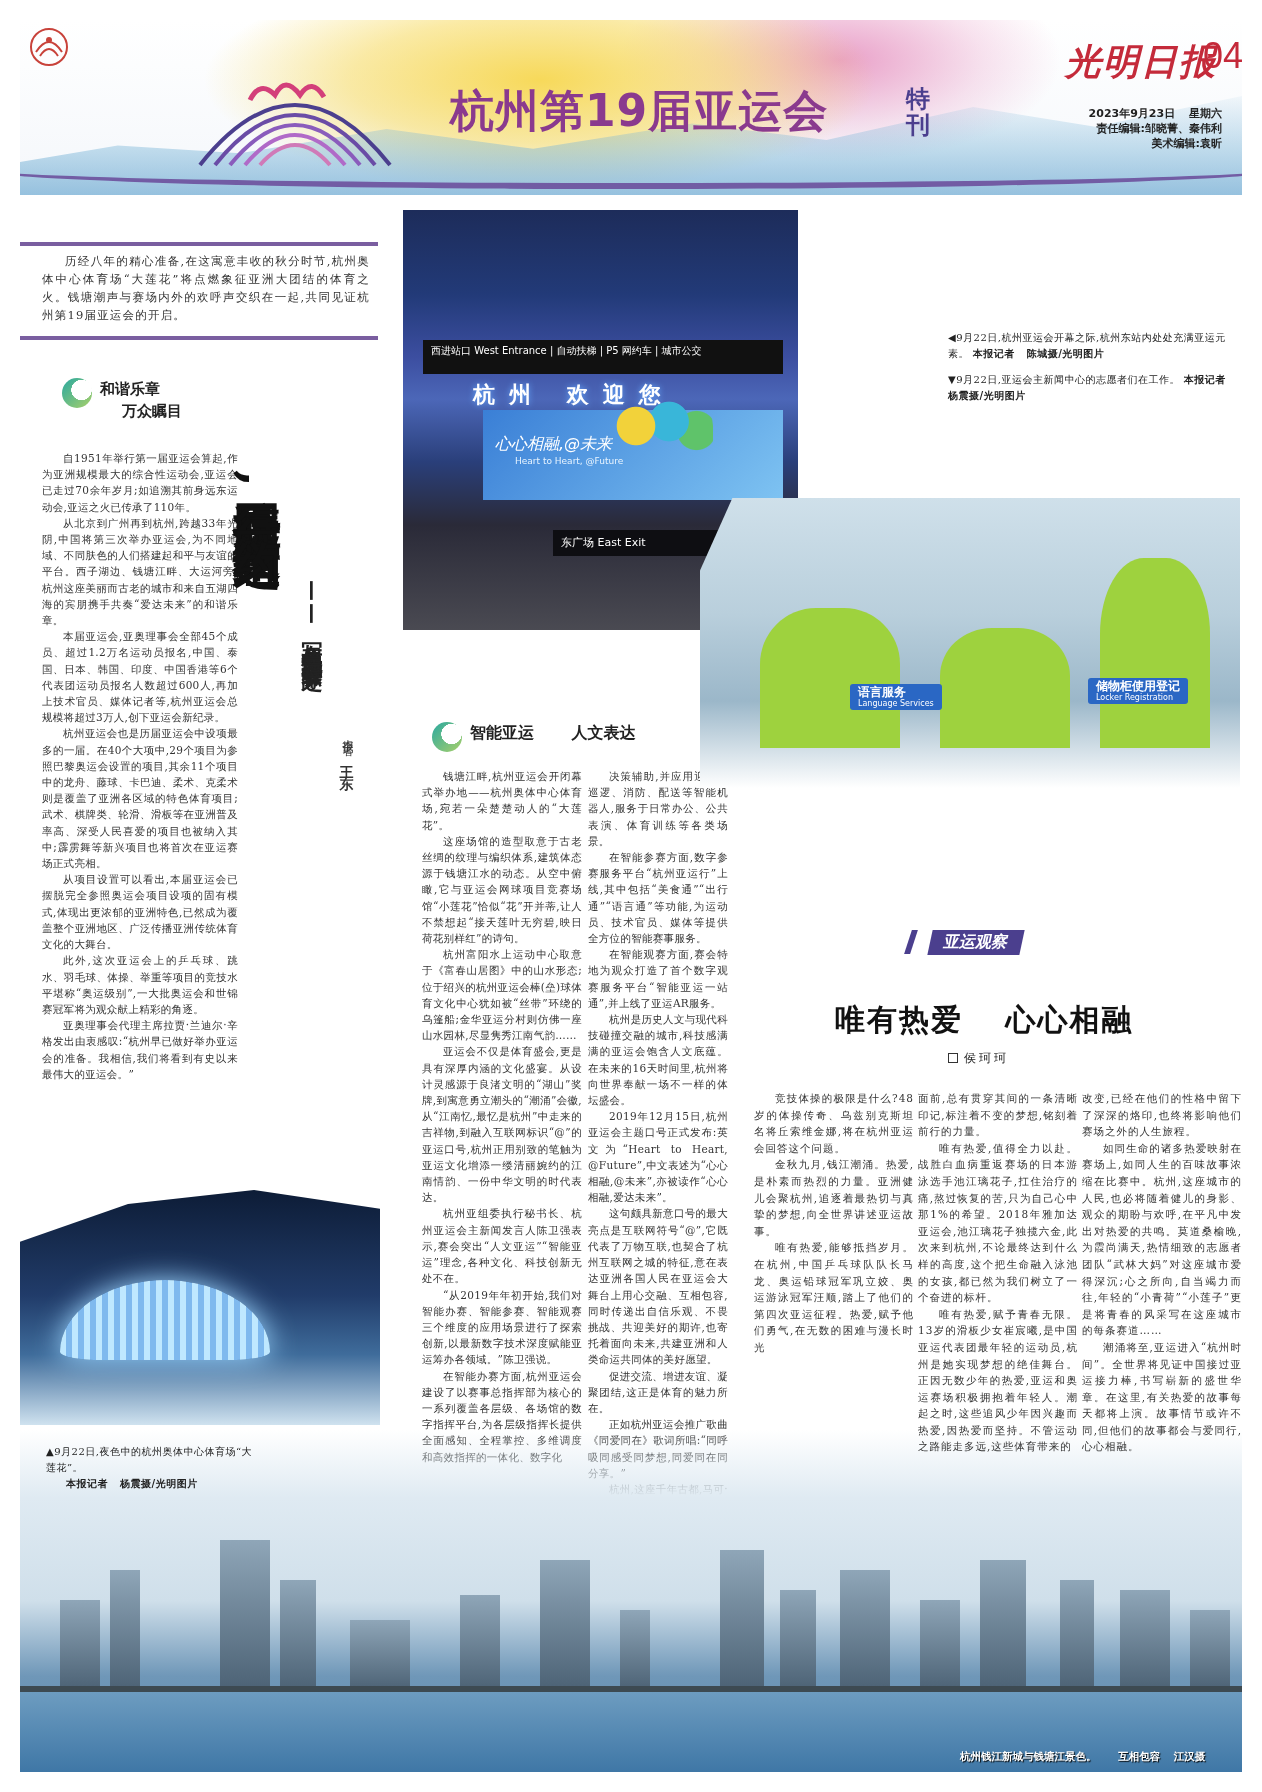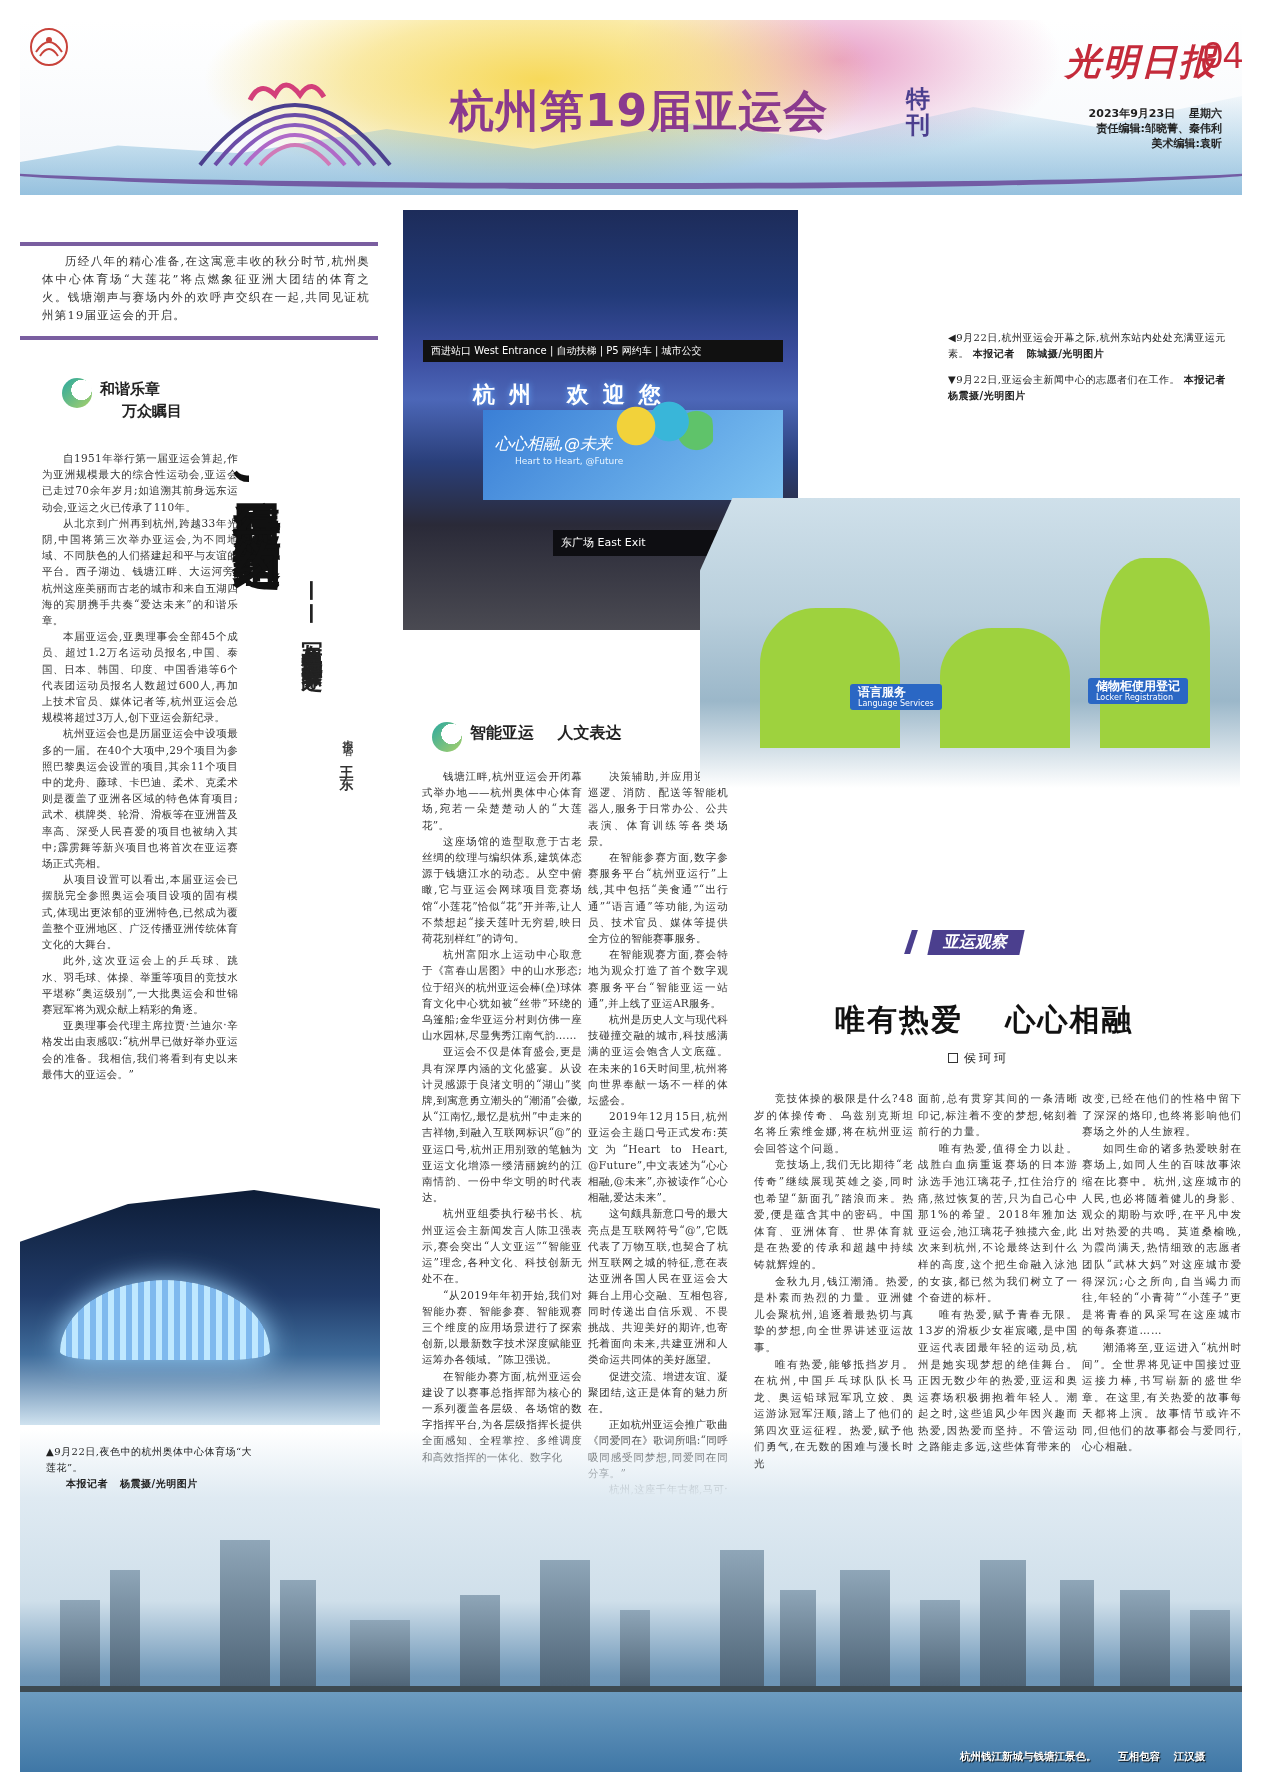--- a/index.html
+++ b/index.html
@@ -60,21 +60,21 @@
   .vbyline { position: absolute; left: 338px; top: 730px; writing-mode: vertical-rl; font-size: 11px; letter-spacing: 2px; color: #333; }
   .vbyline b { display: inline-block; margin-top: 10px; font-family: "DejaVu Sans", sans-serif; font-size: 14px; letter-spacing: 10px; }
 
   
   .photo { position: absolute; overflow: hidden; }
   .photo-station {
     left: 403px; top: 210px; width: 395px; height: 420px; border-radius: 0 0 0 0;
     background:
       linear-gradient(180deg, #1d2c5a 0%, #223a78 20%, #3c4ea0 35%, #4c67b8 45%, #2a3f7a 60%, #2a2a38 75%, #4a4a52 100%);
   }
-  .photo-station .sign-bar { position: absolute; left: 20px; top: 130px; width: 360px; height: 22px; background: #111; color: #fff; font-family: "DejaVu Sans", sans-serif; font-size: 10px; padding: 4px 8px; white-space: nowrap; }
+  .photo-station .sign-bar { position: absolute; left: 20px; top: 130px; width: 360px; height: 34px; background: #111; color: #fff; font-family: "DejaVu Sans", sans-serif; font-size: 10px; padding: 4px 8px; white-space: nowrap; }
   .photo-station .welcome { position: absolute; left: 70px; top: 170px; font-family: "DejaVu Sans", sans-serif; font-size: 22px; color: #ffffff; letter-spacing: 14px; font-weight: 700; text-shadow: 0 0 6px #6af; }
   .photo-station .screen { position: absolute; left: 80px; top: 200px; width: 300px; height: 90px; background: linear-gradient(135deg, #3a7fd6, #7ec3f2); }
   .photo-station .screen span { position: absolute; left: 12px; top: 24px; font-family: "DejaVu Sans", sans-serif; font-size: 16px; color: #fff; font-style: italic; }
   .photo-station .screen small { position: absolute; left: 12px; top: 46px; font-family: "DejaVu Sans", sans-serif; font-size: 9px; color: #e8f4ff; padding-left: 20px; }
   .photo-station .mascots { position: absolute; left: 200px; top: 180px; width: 110px; height: 90px; border-radius: 40% 40% 30% 30%; background: radial-gradient(circle at 30% 40%, #f2d23a 0 20%, transparent 21%), radial-gradient(circle at 60% 35%, #39b6d9 0 22%, transparent 23%), radial-gradient(circle at 85% 45%, #5fc36a 0 18%, transparent 19%); }
   .photo-station .exit { position: absolute; left: 150px; top: 320px; width: 170px; height: 26px; background: #0e0e12; color: #fff; font-family: "DejaVu Sans", sans-serif; font-size: 11px; padding: 5px 8px; }
 
   .photo-volunteers {
     left: 700px; top: 498px; width: 540px; height: 290px;
     background: linear-gradient(180deg, #cfe0ea 0%, #b9cfdc 40%, #9bb7c9 70%, #ffffff 100%);
@@ -183,21 +183,21 @@
 <h2 class="vsub">——写在杭州第十九届亚运会开幕之际</h2>
 <div class="vbyline">
   <span>本报记者</span>
   <b>王东</b>
 </div>
 
 <div class="sec-head" style="left:432px;top:722px;">
   <span class="sec-icon"></span>
   <div class="sec-title" style="font-size:16px;">
     <span>智能亚运</span>
-    <span style="margin-left:18px;">人文表达</span>
+    <span style="margin-left:32px;">人文表达</span>
   </div>
 </div>
 
 <div class="col" style="left:422px;top:768px;width:160px;">
   <p>钱塘江畔,杭州亚运会开闭幕式举办地——杭州奥体中心体育场,宛若一朵楚楚动人的“大莲花”。</p>
   <p>这座场馆的造型取意于古老丝绸的纹理与编织体系,建筑体态源于钱塘江水的动态。从空中俯瞰,它与亚运会网球项目竞赛场馆“小莲花”恰似“花”开并蒂,让人不禁想起“接天莲叶无穷碧,映日荷花别样红”的诗句。</p>
   <p>杭州富阳水上运动中心取意于《富春山居图》中的山水形态;位于绍兴的杭州亚运会棒(垒)球体育文化中心犹如被“丝带”环绕的乌篷船;金华亚运分村则仿佛一座山水园林,尽显隽秀江南气韵……</p>
   <p>亚运会不仅是体育盛会,更是具有深厚内涵的文化盛宴。从设计灵感源于良渚文明的“湖山”奖牌,到寓意勇立潮头的“潮涌”会徽,从“江南忆,最忆是杭州”中走来的吉祥物,到融入互联网标识“@”的亚运口号,杭州正用别致的笔触为亚运文化增添一缕清丽婉约的江南情韵、一份中华文明的时代表达。</p>
   <p>杭州亚组委执行秘书长、杭州亚运会主新闻发言人陈卫强表示,赛会突出“人文亚运”“智能亚运”理念,各种文化、科技创新无处不在。</p>
   <p>“从2019年年初开始,我们对智能办赛、智能参赛、智能观赛三个维度的应用场景进行了探索创新,以最新数字技术深度赋能亚运筹办各领域。”陈卫强说。</p>
@@ -290,21 +290,20 @@
 <div class="tag-box">
   <span class="lbl">亚运观察</span>
 </div>
 <h2 class="comment-title">唯有热爱 心心相融</h2>
 <div class="comment-author">
   <span class="box"></span><span>侯珂珂</span>
 </div>
 
 <div class="col col-k" style="left:754px;top:1090px;width:160px;">
   <p>竞技体操的极限是什么?48岁的体操传奇、乌兹别克斯坦名将丘索维金娜,将在杭州亚运会回答这个问题。</p>
-  <p>竞技场上,我们无比期待“老传奇”继续展现英雄之姿,同时也希望“新面孔”踏浪而来。热爱,便是蕴含其中的密码。中国体育、亚洲体育、世界体育就是在热爱的传承和超越中持续铸就辉煌的。</p>
   <p>金秋九月,钱江潮涌。热爱,是朴素而热烈的力量。亚洲健儿会聚杭州,追逐着最热切与真挚的梦想,向全世界讲述亚运故事。</p>
   <p>唯有热爱,能够抵挡岁月。在杭州,中国乒乓球队队长马龙、奥运铅球冠军巩立姣、奥运游泳冠军汪顺,踏上了他们的第四次亚运征程。热爱,赋予他们勇气,在无数的困难与漫长时光</p>
 </div>
 <div class="col col-k" style="left:918px;top:1090px;width:160px;">
   <p style="text-indent:0">面前,总有贯穿其间的一条清晰印记,标注着不变的梦想,铭刻着前行的力量。</p>
   <p>唯有热爱,值得全力以赴。战胜白血病重返赛场的日本游泳选手池江璃花子,扛住治疗的痛,熬过恢复的苦,只为自己心中那1%的希望。2018年雅加达亚运会,池江璃花子独揽六金,此次来到杭州,不论最终达到什么样的高度,这个把生命融入泳池的女孩,都已然为我们树立了一个奋进的标杆。</p>
   <p>唯有热爱,赋予青春无限。13岁的滑板少女崔宸曦,是中国亚运代表团最年轻的运动员,杭州是她实现梦想的绝佳舞台。正因无数少年的热爱,亚运和奥运赛场积极拥抱着年轻人。潮起之时,这些追风少年因兴趣而热爱,因热爱而坚持。不管运动之路能走多远,这些体育带来的</p>
 </div>
 <div class="col col-k" style="left:1082px;top:1090px;width:160px;">
   <p style="text-indent:0">改变,已经在他们的性格中留下了深深的烙印,也终将影响他们赛场之外的人生旅程。</p>

